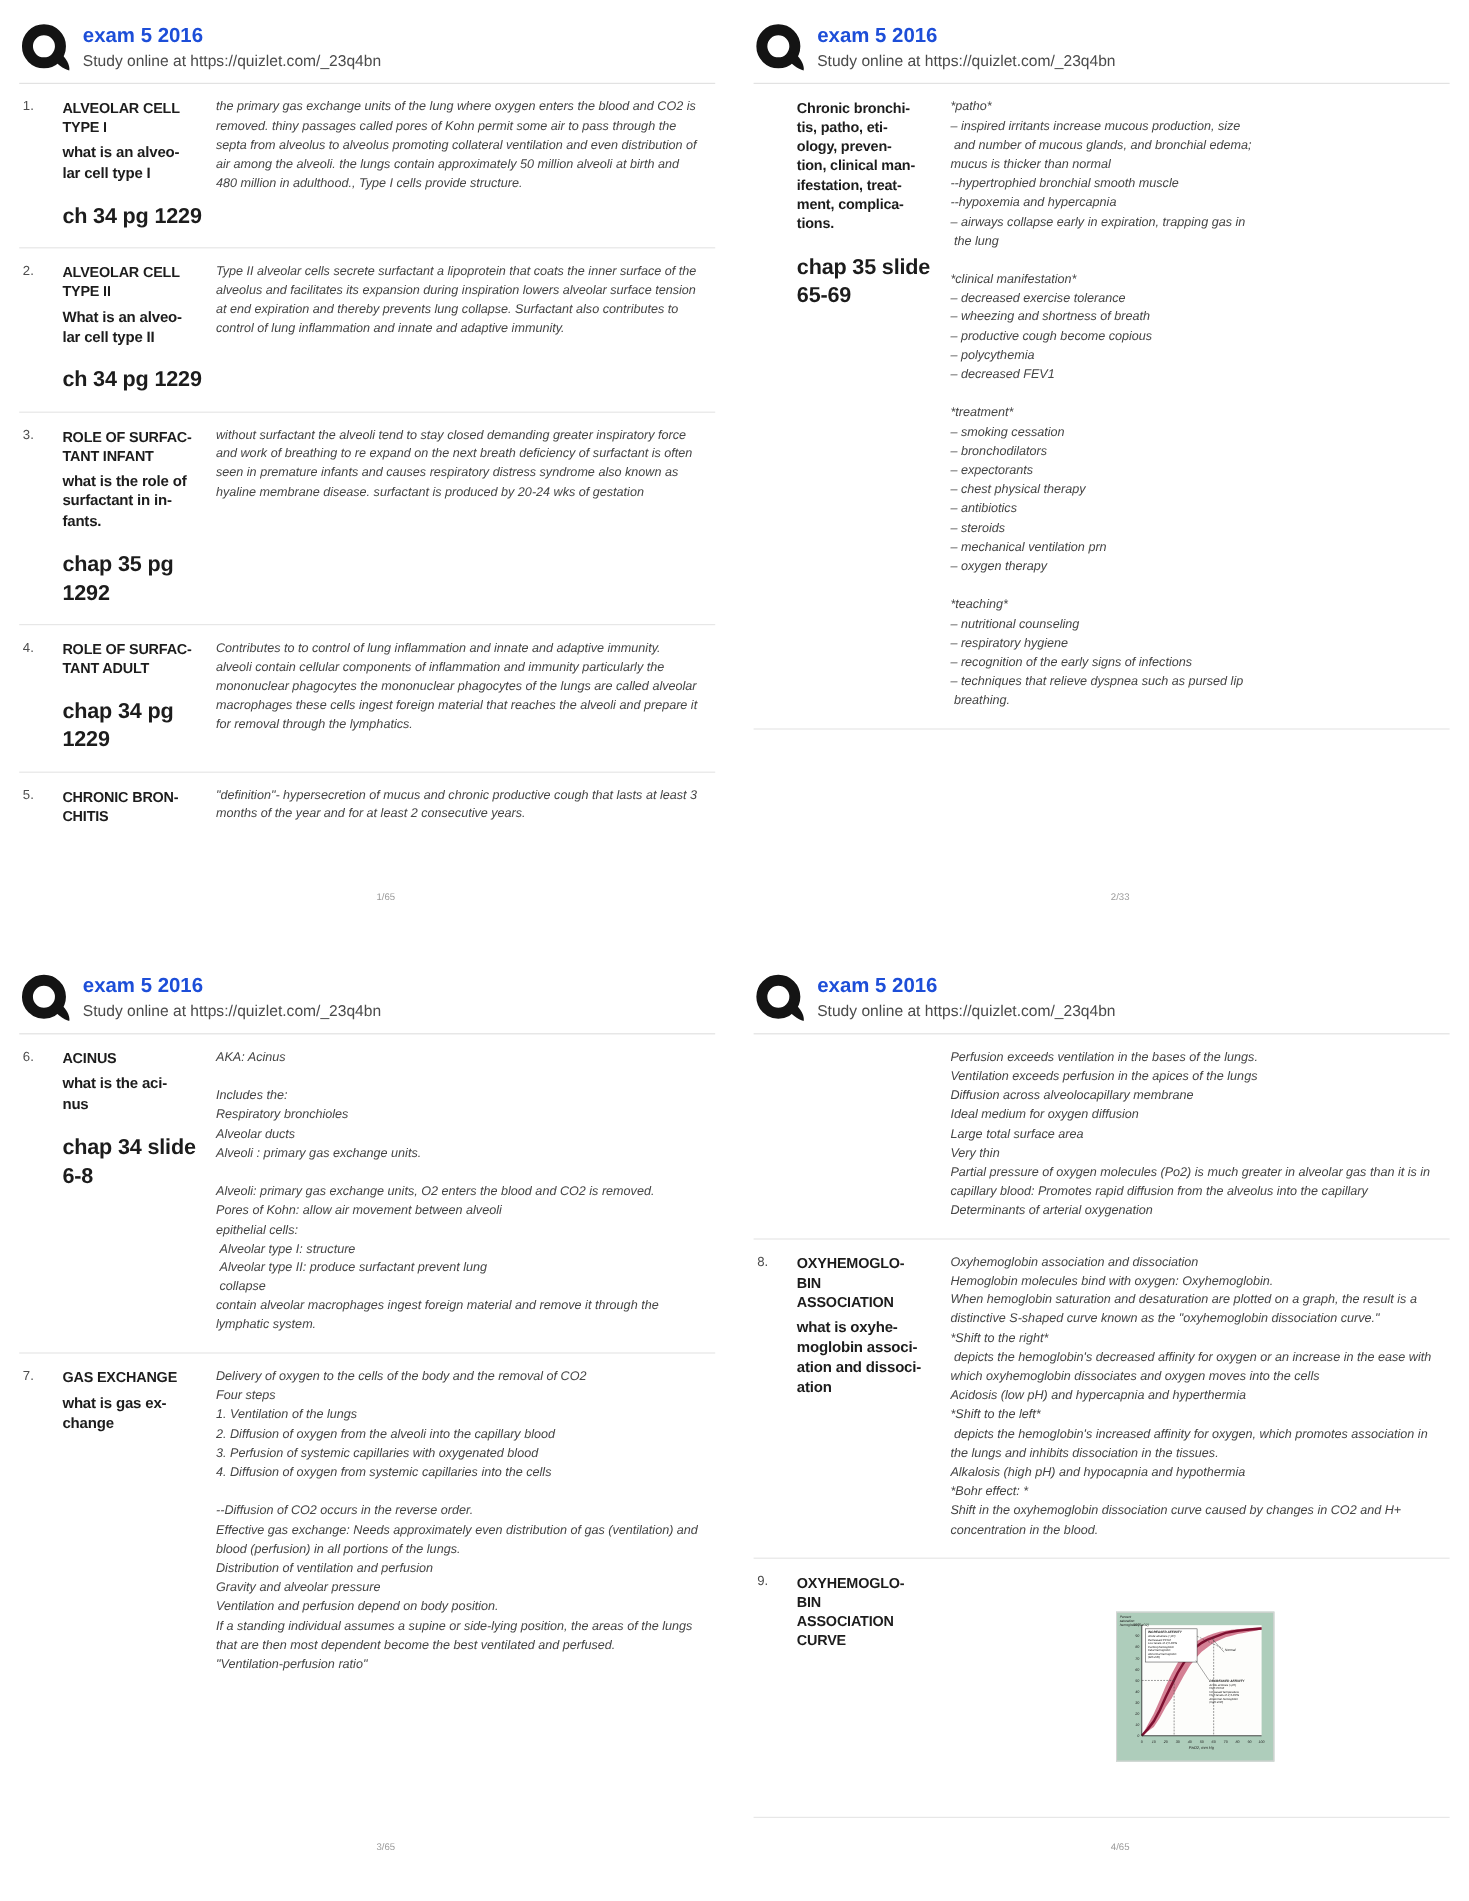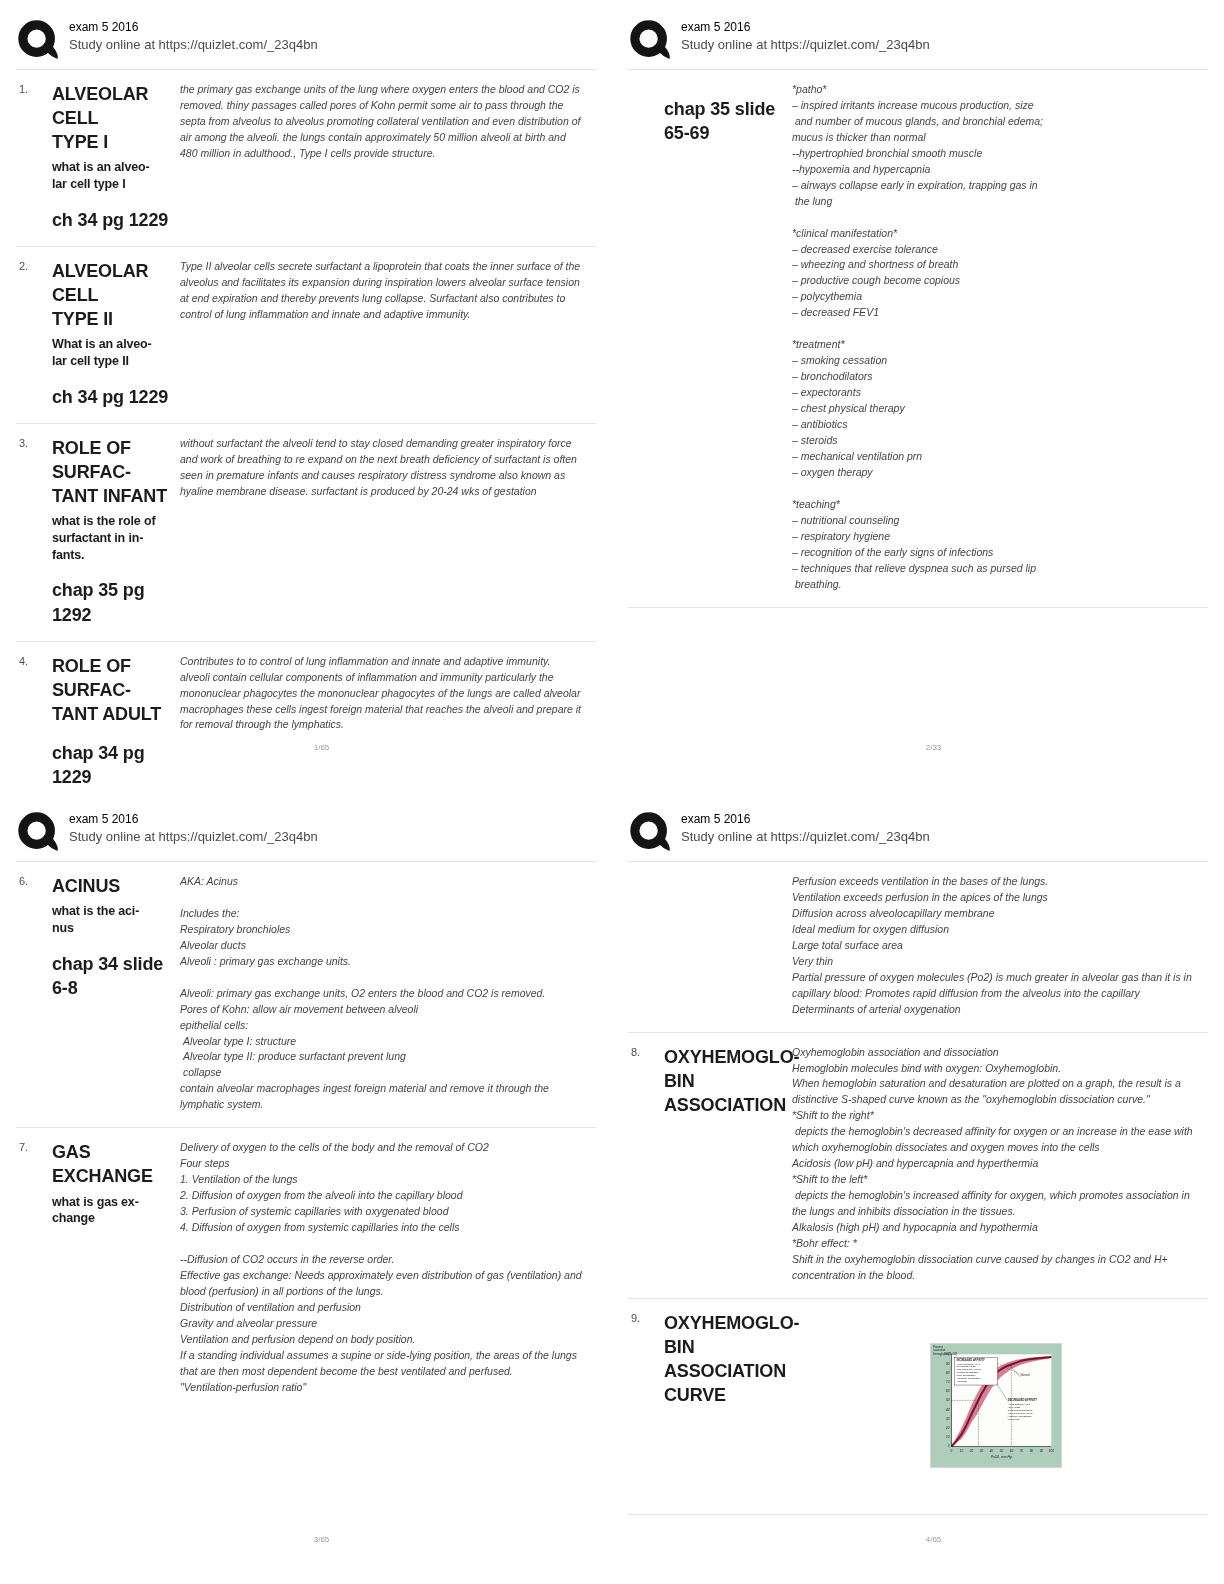--- a/index.html
+++ b/index.html
@@ -3,28 +3,28 @@
 <meta charset="utf-8">
 <style>
   html,body{margin:0;padding:0;background:#ffffff;}
   body{width:1224px;height:1584px;position:relative;font-family:"Liberation Sans","DejaVu Sans",sans-serif;color:#222;}
   .sheet{position:absolute;width:612px;height:792px;background:#fff;overflow:hidden;}
   #page1{left:0;top:0;} #page2{left:612px;top:0;} #page3{left:0;top:792px;} #page4{left:612px;top:792px;}
   .page-inner{padding:0 16px;position:relative;height:100%;box-sizing:border-box;}
   .page-header{display:flex;align-items:flex-start;gap:9px;padding-top:18px;padding-bottom:7px;border-bottom:1px solid #e2e2e2;}
   .logo{width:44px;height:44px;flex:0 0 auto;}
   .hdr-text{padding-top:3px;}
-  .doc-title{font-size:12px;font-weight:normal;color:#000000;line-height:1.1;}
+  .doc-title{font-size:17px;font-weight:bold;color:#1d4ed8;line-height:1.1;}
   .study-url{font-size:13px;color:#4b4b4b;margin-top:3px;}
   .items{}
   .item{display:grid;grid-template-columns:36px 124px 1fr;padding:12px 0 14px 0;border-bottom:1px solid #e7e7e7;}
   .item.no-rule{border-bottom:none;}
   .item-number{font-size:11px;color:#4d4d4d;padding-left:3px;padding-top:1px;}
   .term-cell{padding-right:6px;}
-  .term-title{font-size:18px;font-weight:bold;color:#1c1c1c;line-height:1.34;white-space:pre-line;letter-spacing:-0.15px;}
+  .term-title{font-size:12px;font-weight:bold;color:#1c1c1c;line-height:1.34;white-space:pre-line;letter-spacing:-0.15px;}
   .term-question{font-size:12.5px;font-weight:bold;color:#1c1c1c;line-height:1.34;white-space:pre-line;margin-top:5px;letter-spacing:-0.15px;}
   .term-ref{font-size:18px;font-weight:bold;color:#1c1c1c;line-height:1.34;white-space:pre-line;margin-top:15px;letter-spacing:-0.15px;}
   .def-cell{font-size:10.5px;color:#454545;line-height:1.52;white-space:pre-wrap;padding-left:4px;padding-right:14px;font-style:italic;}
   .page-footer{position:absolute;left:0;right:2px;bottom:40px;text-align:center;font-size:8px;color:#9a9a9a;margin-left:33px;}
   .figure-wrap{margin-left:138px;width:130px;border:1px solid #d4d4d4;background:#aecdbb;line-height:0;}
 </style>
 </head>
 <body>
 
 <div class="sheet" id="page1">
@@ -105,20 +105,27 @@
       </svg>
       <div class="hdr-text">
         <div class="doc-title">exam 5 2016</div>
         <div class="study-url">Study online at https://quizlet.com/_23q4bn</div>
       </div>
     </div>
     <div class="items">
       <div class="item">
         <div class="item-number"></div>
         <div class="term-cell">
+          <div class="term-title">Chronic bronchi-
+tis, patho, eti-
+ology, preven-
+tion, clinical man-
+ifestation, treat-
+ment, complica-
+tions.</div>
           <div class="term-ref">chap 35 slide
 65-69</div>
         </div>
         <div class="def-cell">*patho*
 – inspired irritants increase mucous production, size
  and number of mucous glands, and bronchial edema;
 mucus is thicker than normal
 --hypertrophied bronchial smooth muscle
 --hypoxemia and hypercapnia
 – airways collapse early in expiration, trapping gas in
@@ -240,20 +247,24 @@
 Very thin
 Partial pressure of oxygen molecules (Po2) is much greater in alveolar gas than it is in capillary blood: Promotes rapid diffusion from the alveolus into the capillary
 Determinants of arterial oxygenation</div>
       </div>
       <div class="item">
         <div class="item-number">8.</div>
         <div class="term-cell">
           <div class="term-title">OXYHEMOGLO-
 BIN
 ASSOCIATION</div>
+          <div class="term-question">what is oxyhe-
+moglobin associ-
+ation and dissoci-
+ation</div>
         </div>
         <div class="def-cell">Oxyhemoglobin association and dissociation
 Hemoglobin molecules bind with oxygen: Oxyhemoglobin.
 When hemoglobin saturation and desaturation are plotted on a graph, the result is a distinctive S-shaped curve known as the "oxyhemoglobin dissociation curve."
 *Shift to the right*
  depicts the hemoglobin's decreased affinity for oxygen or an increase in the ease with which oxyhemoglobin dissociates and oxygen moves into the cells
 Acidosis (low pH) and hypercapnia and hyperthermia
 *Shift to the left*
  depicts the hemoglobin's increased affinity for oxygen, which promotes association in the lungs and inhibits dissociation in the tissues.
 Alkalosis (high pH) and hypocapnia and hypothermia

